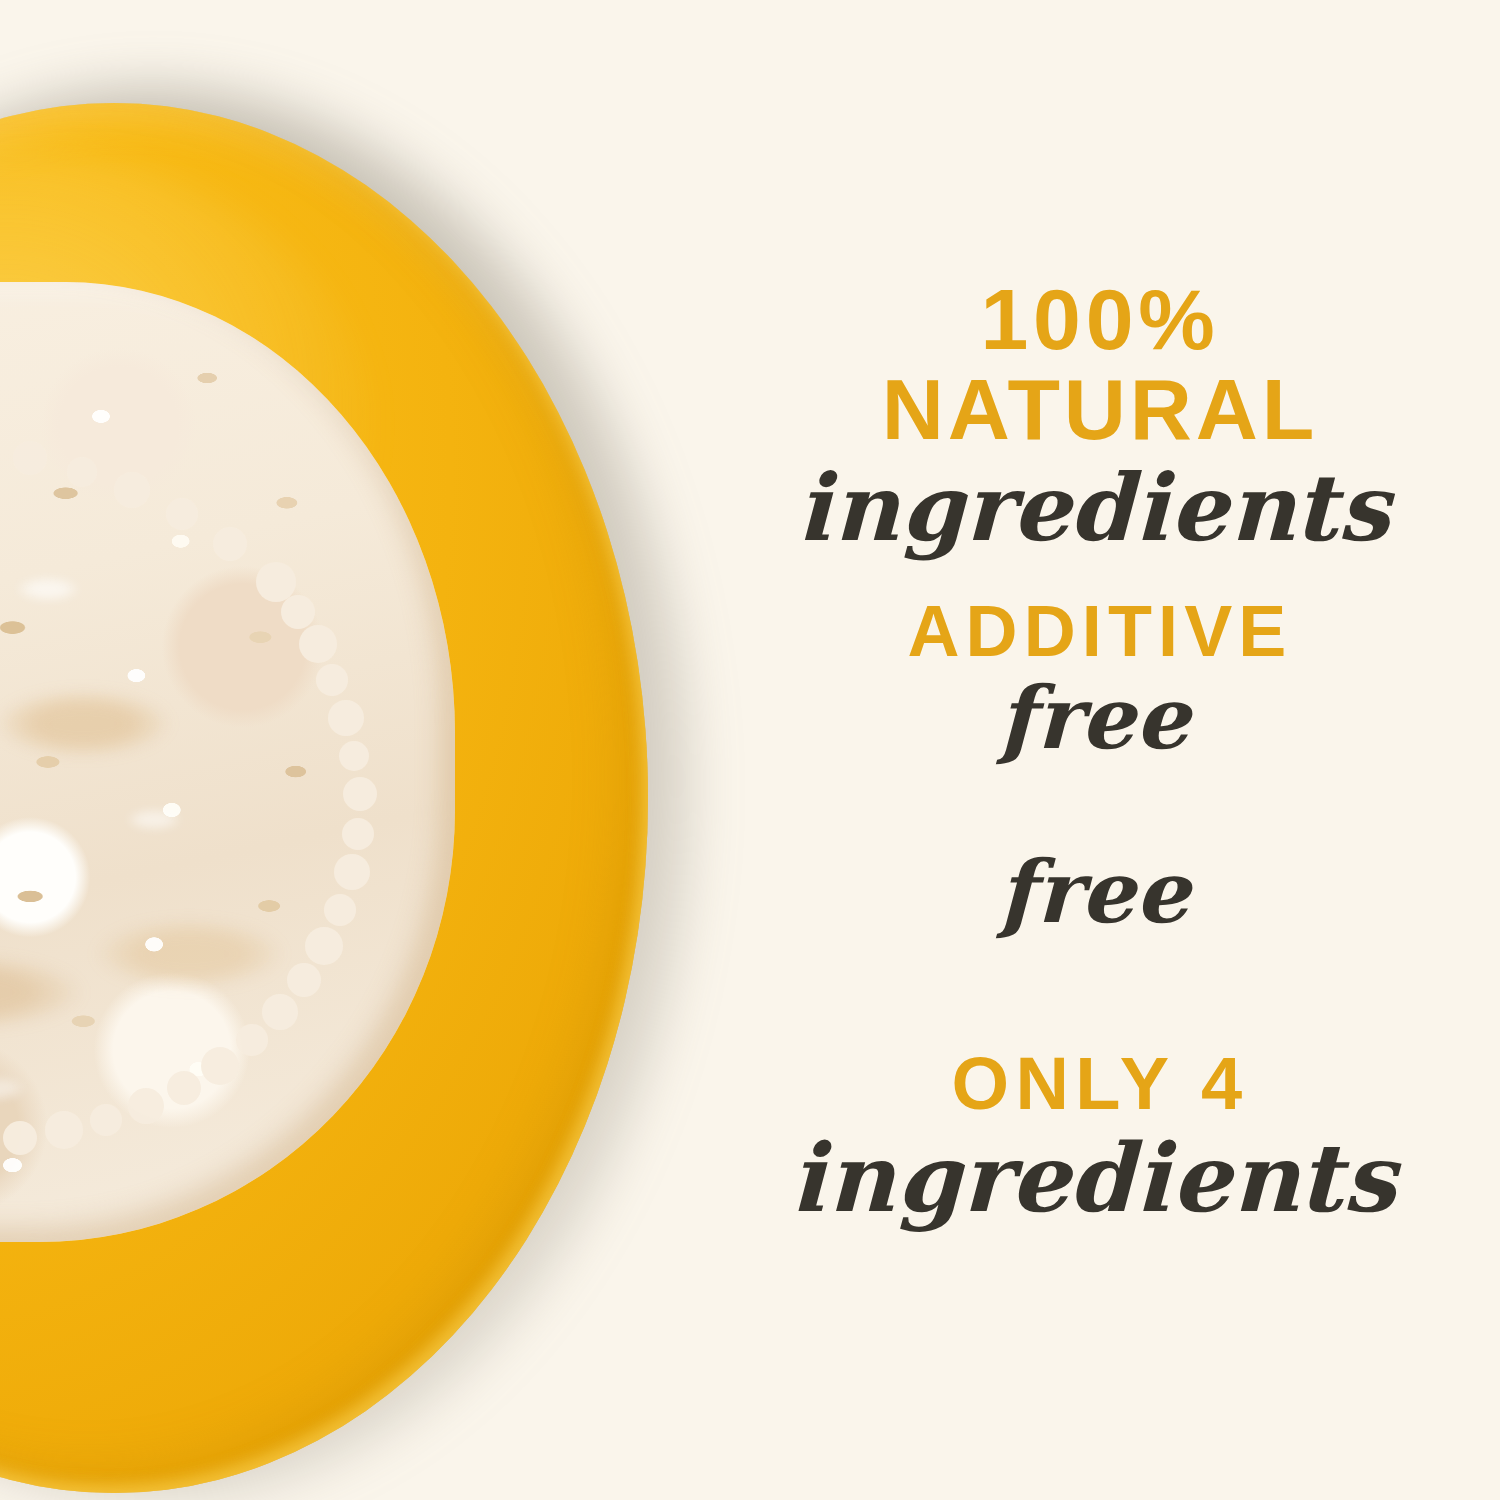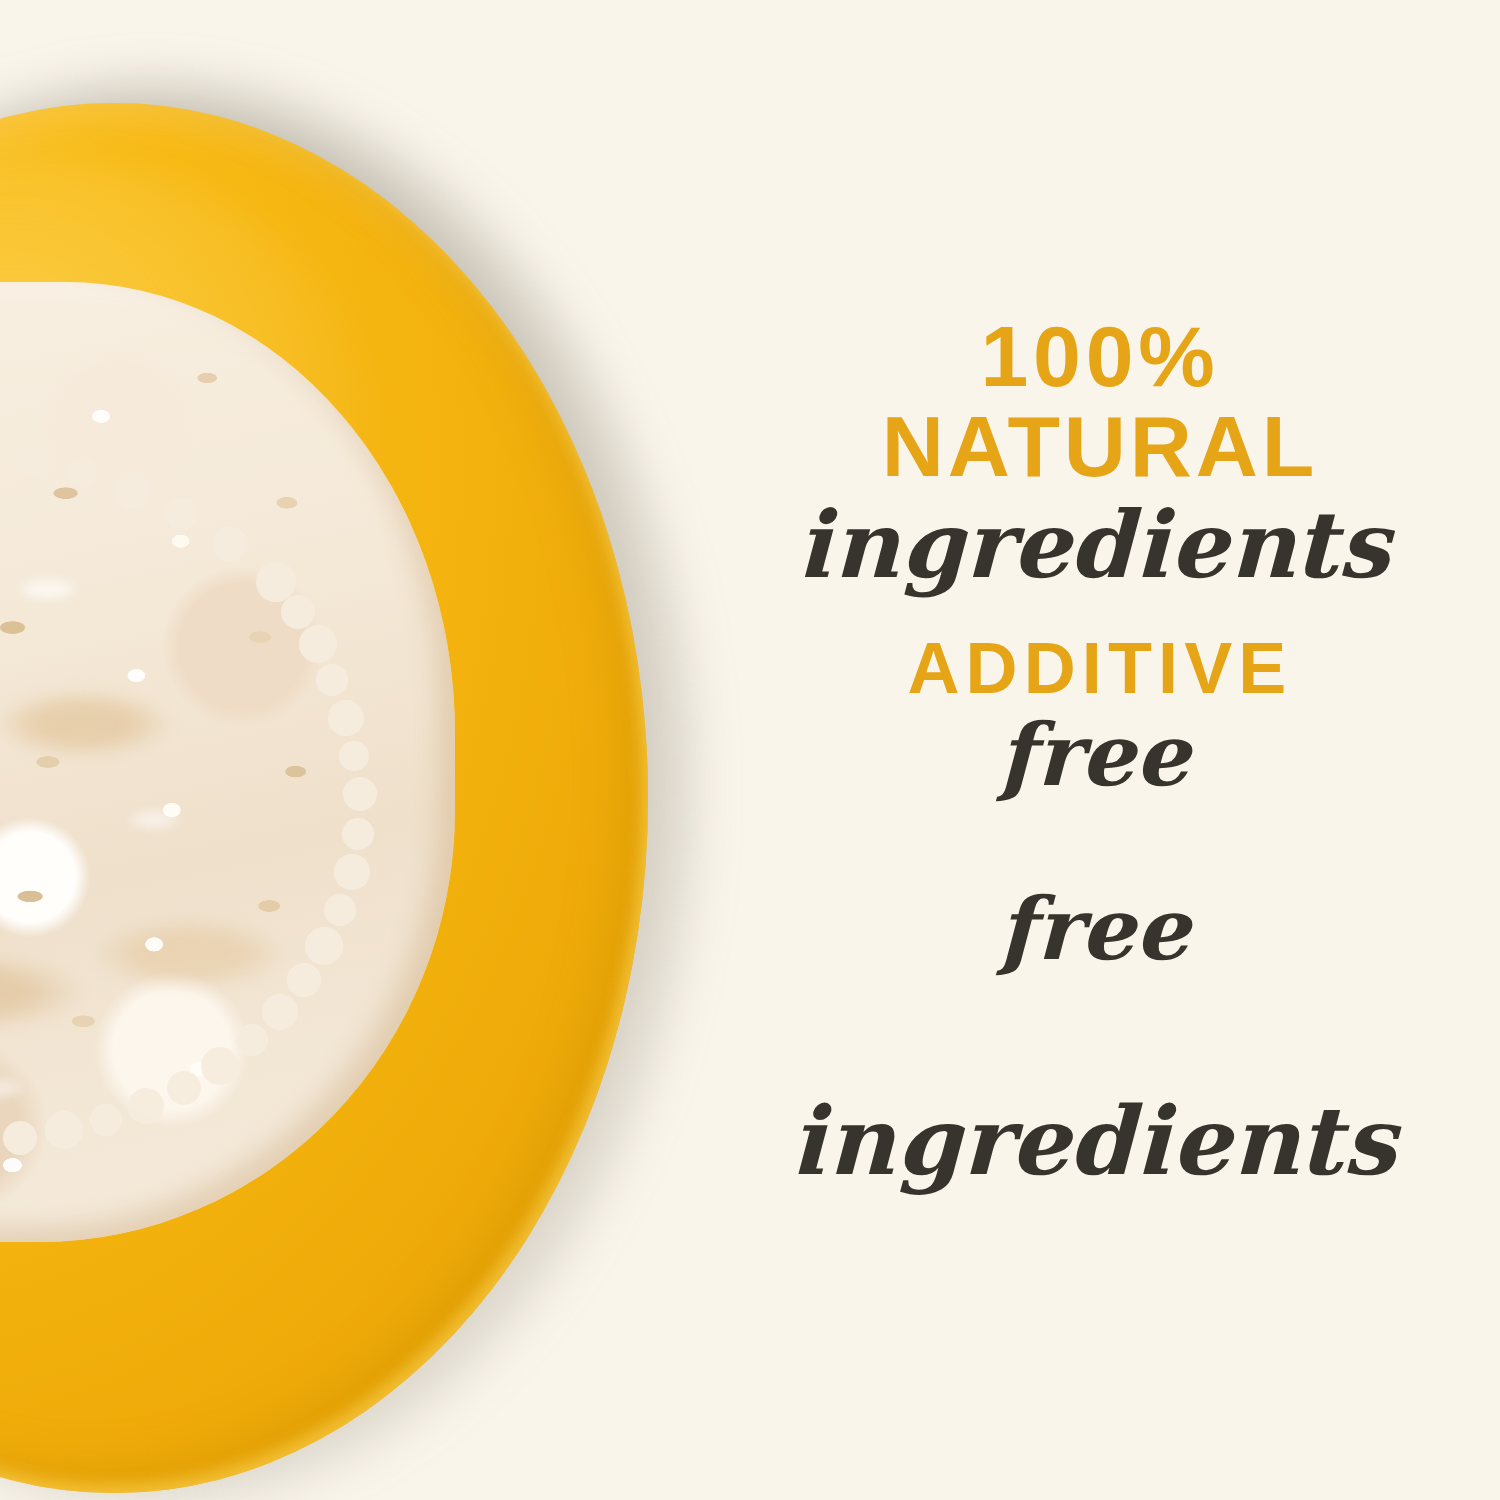--- a/index.html
+++ b/index.html
@@ -323,17 +323,18 @@
     <div class="claim" id="claim-additive">
       <div class="claim-head">ADDITIVE</div>
       <div class="claim-script">free</div>
     </div>
 
     <div class="claim" id="claim-carrageenan">
       <div class="claim-script">free</div>
     </div>
 
     <div class="claim" id="claim-only4">
+      <div class="claim-head">ONLY 4</div>
       <div class="claim-script">ingredients</div>
     </div>
 
   </div>
 </div>
 
 </body></html>

